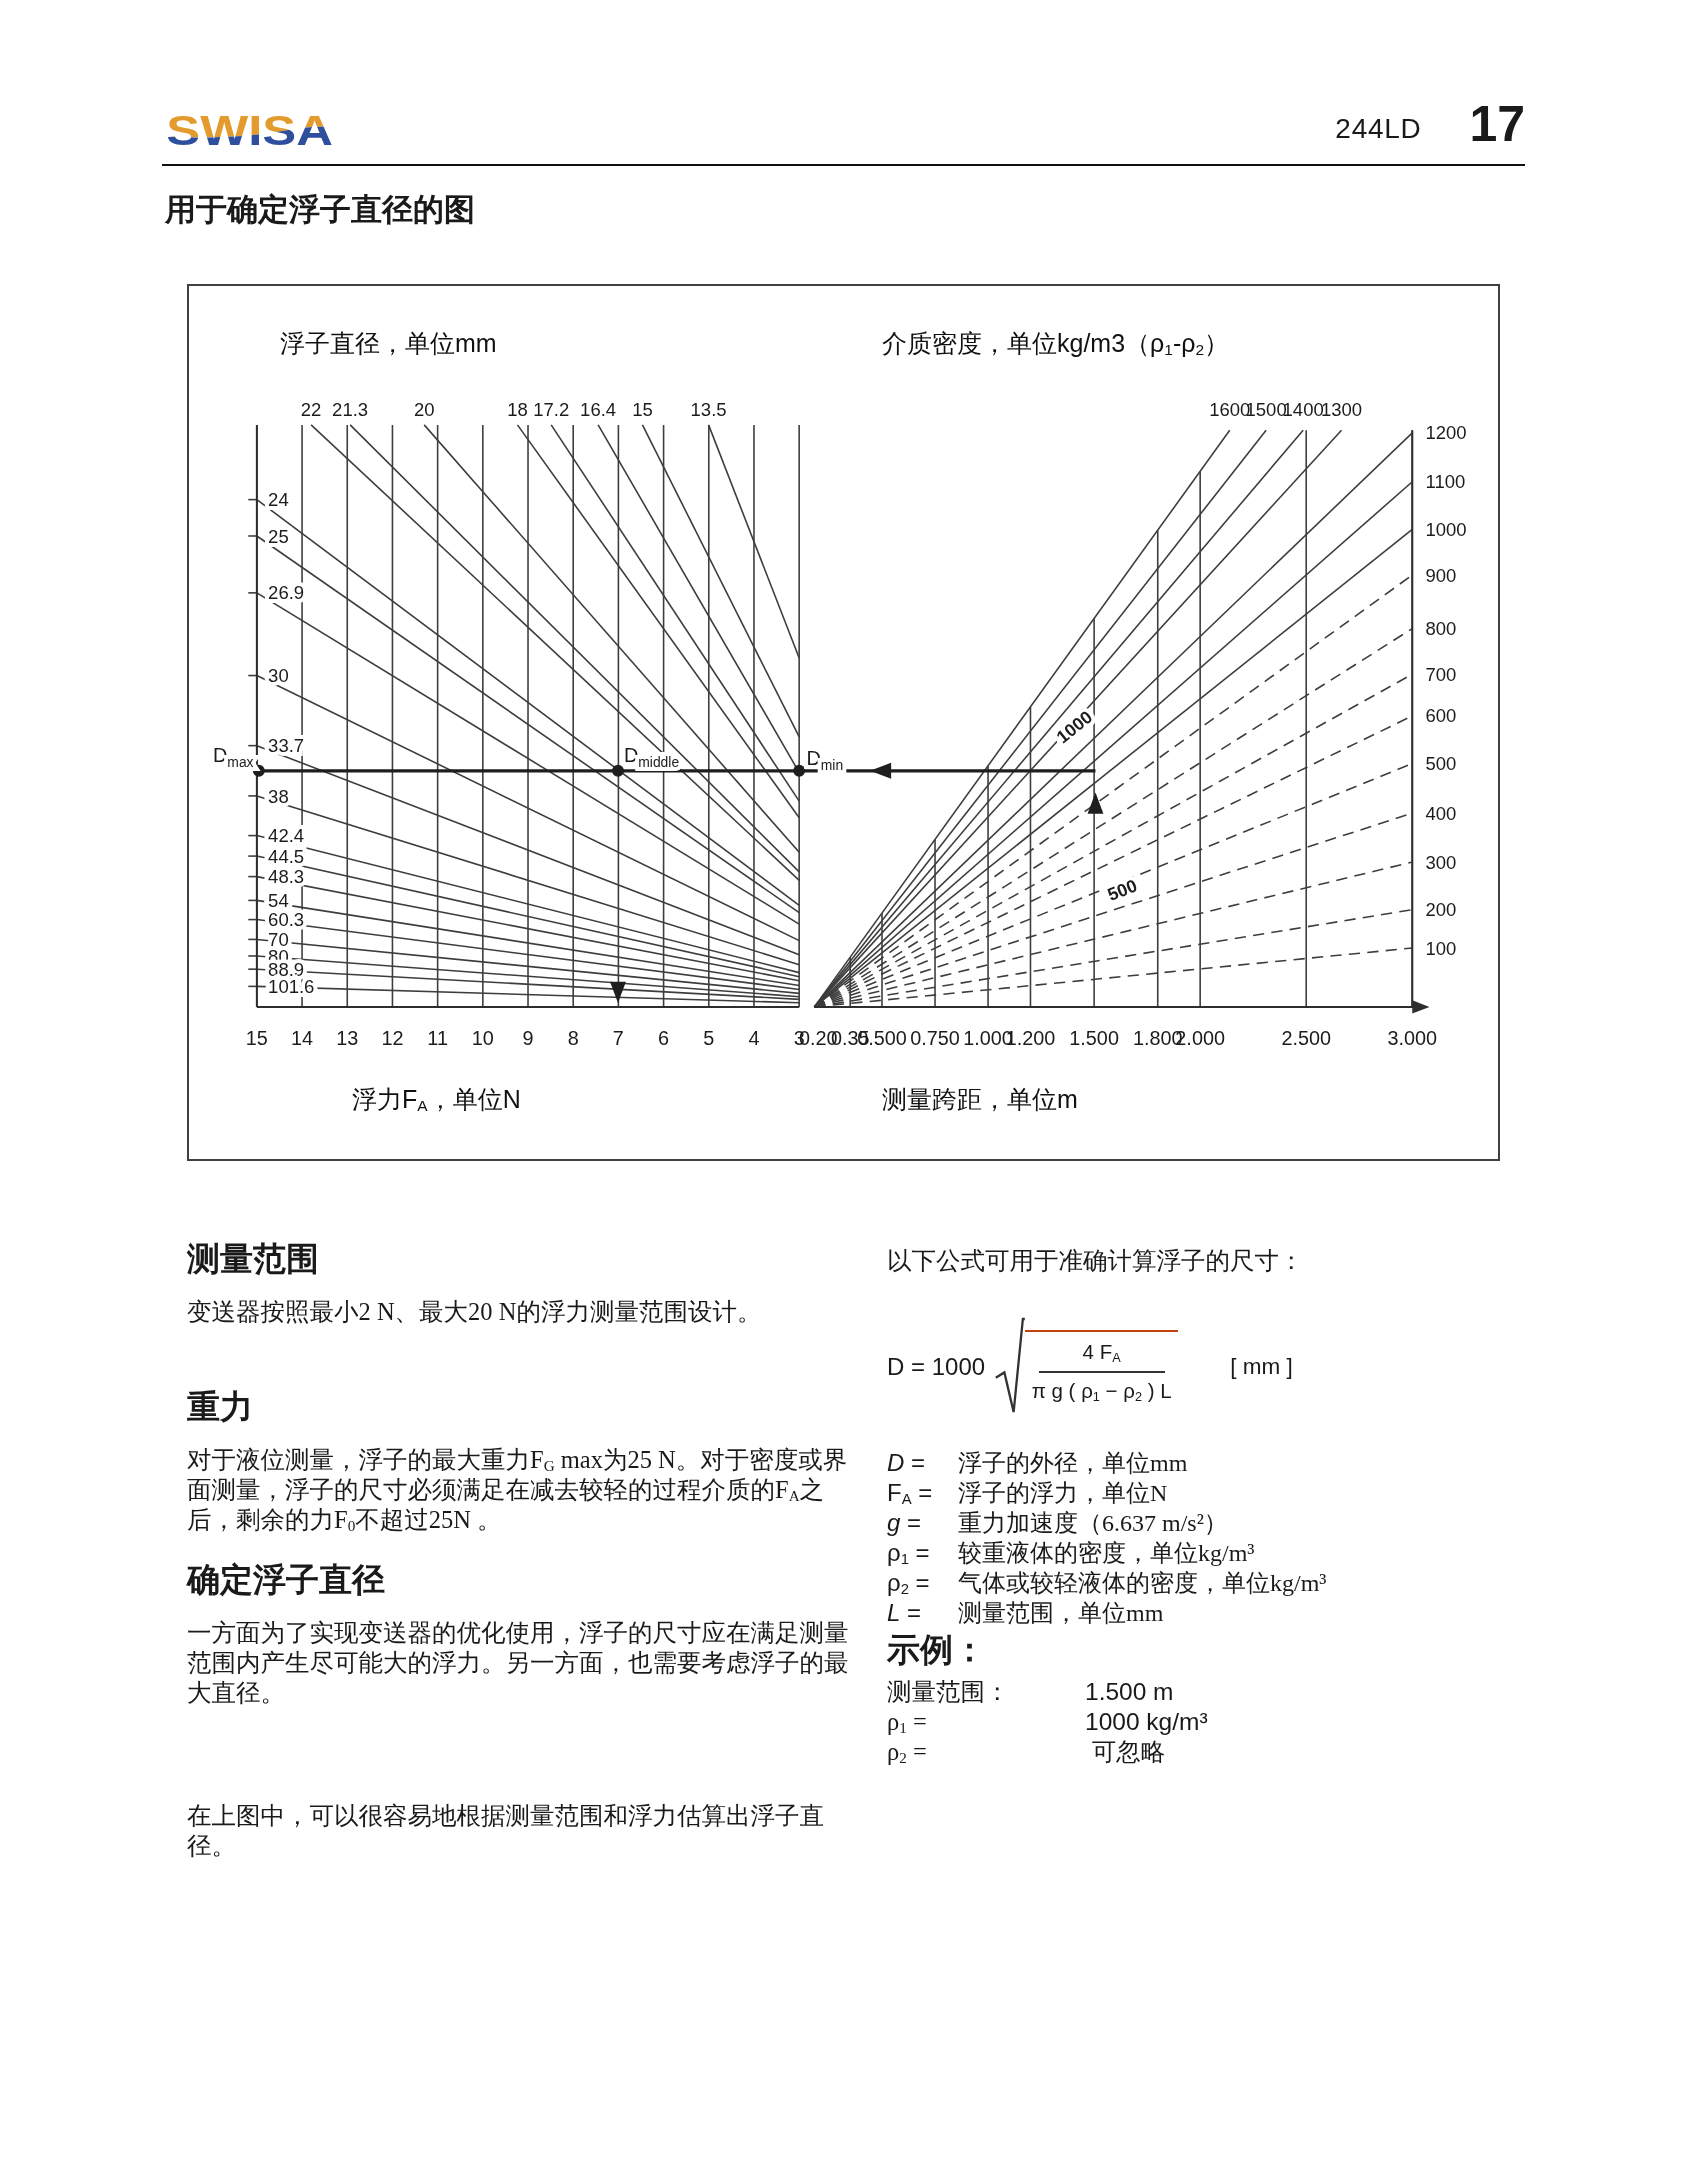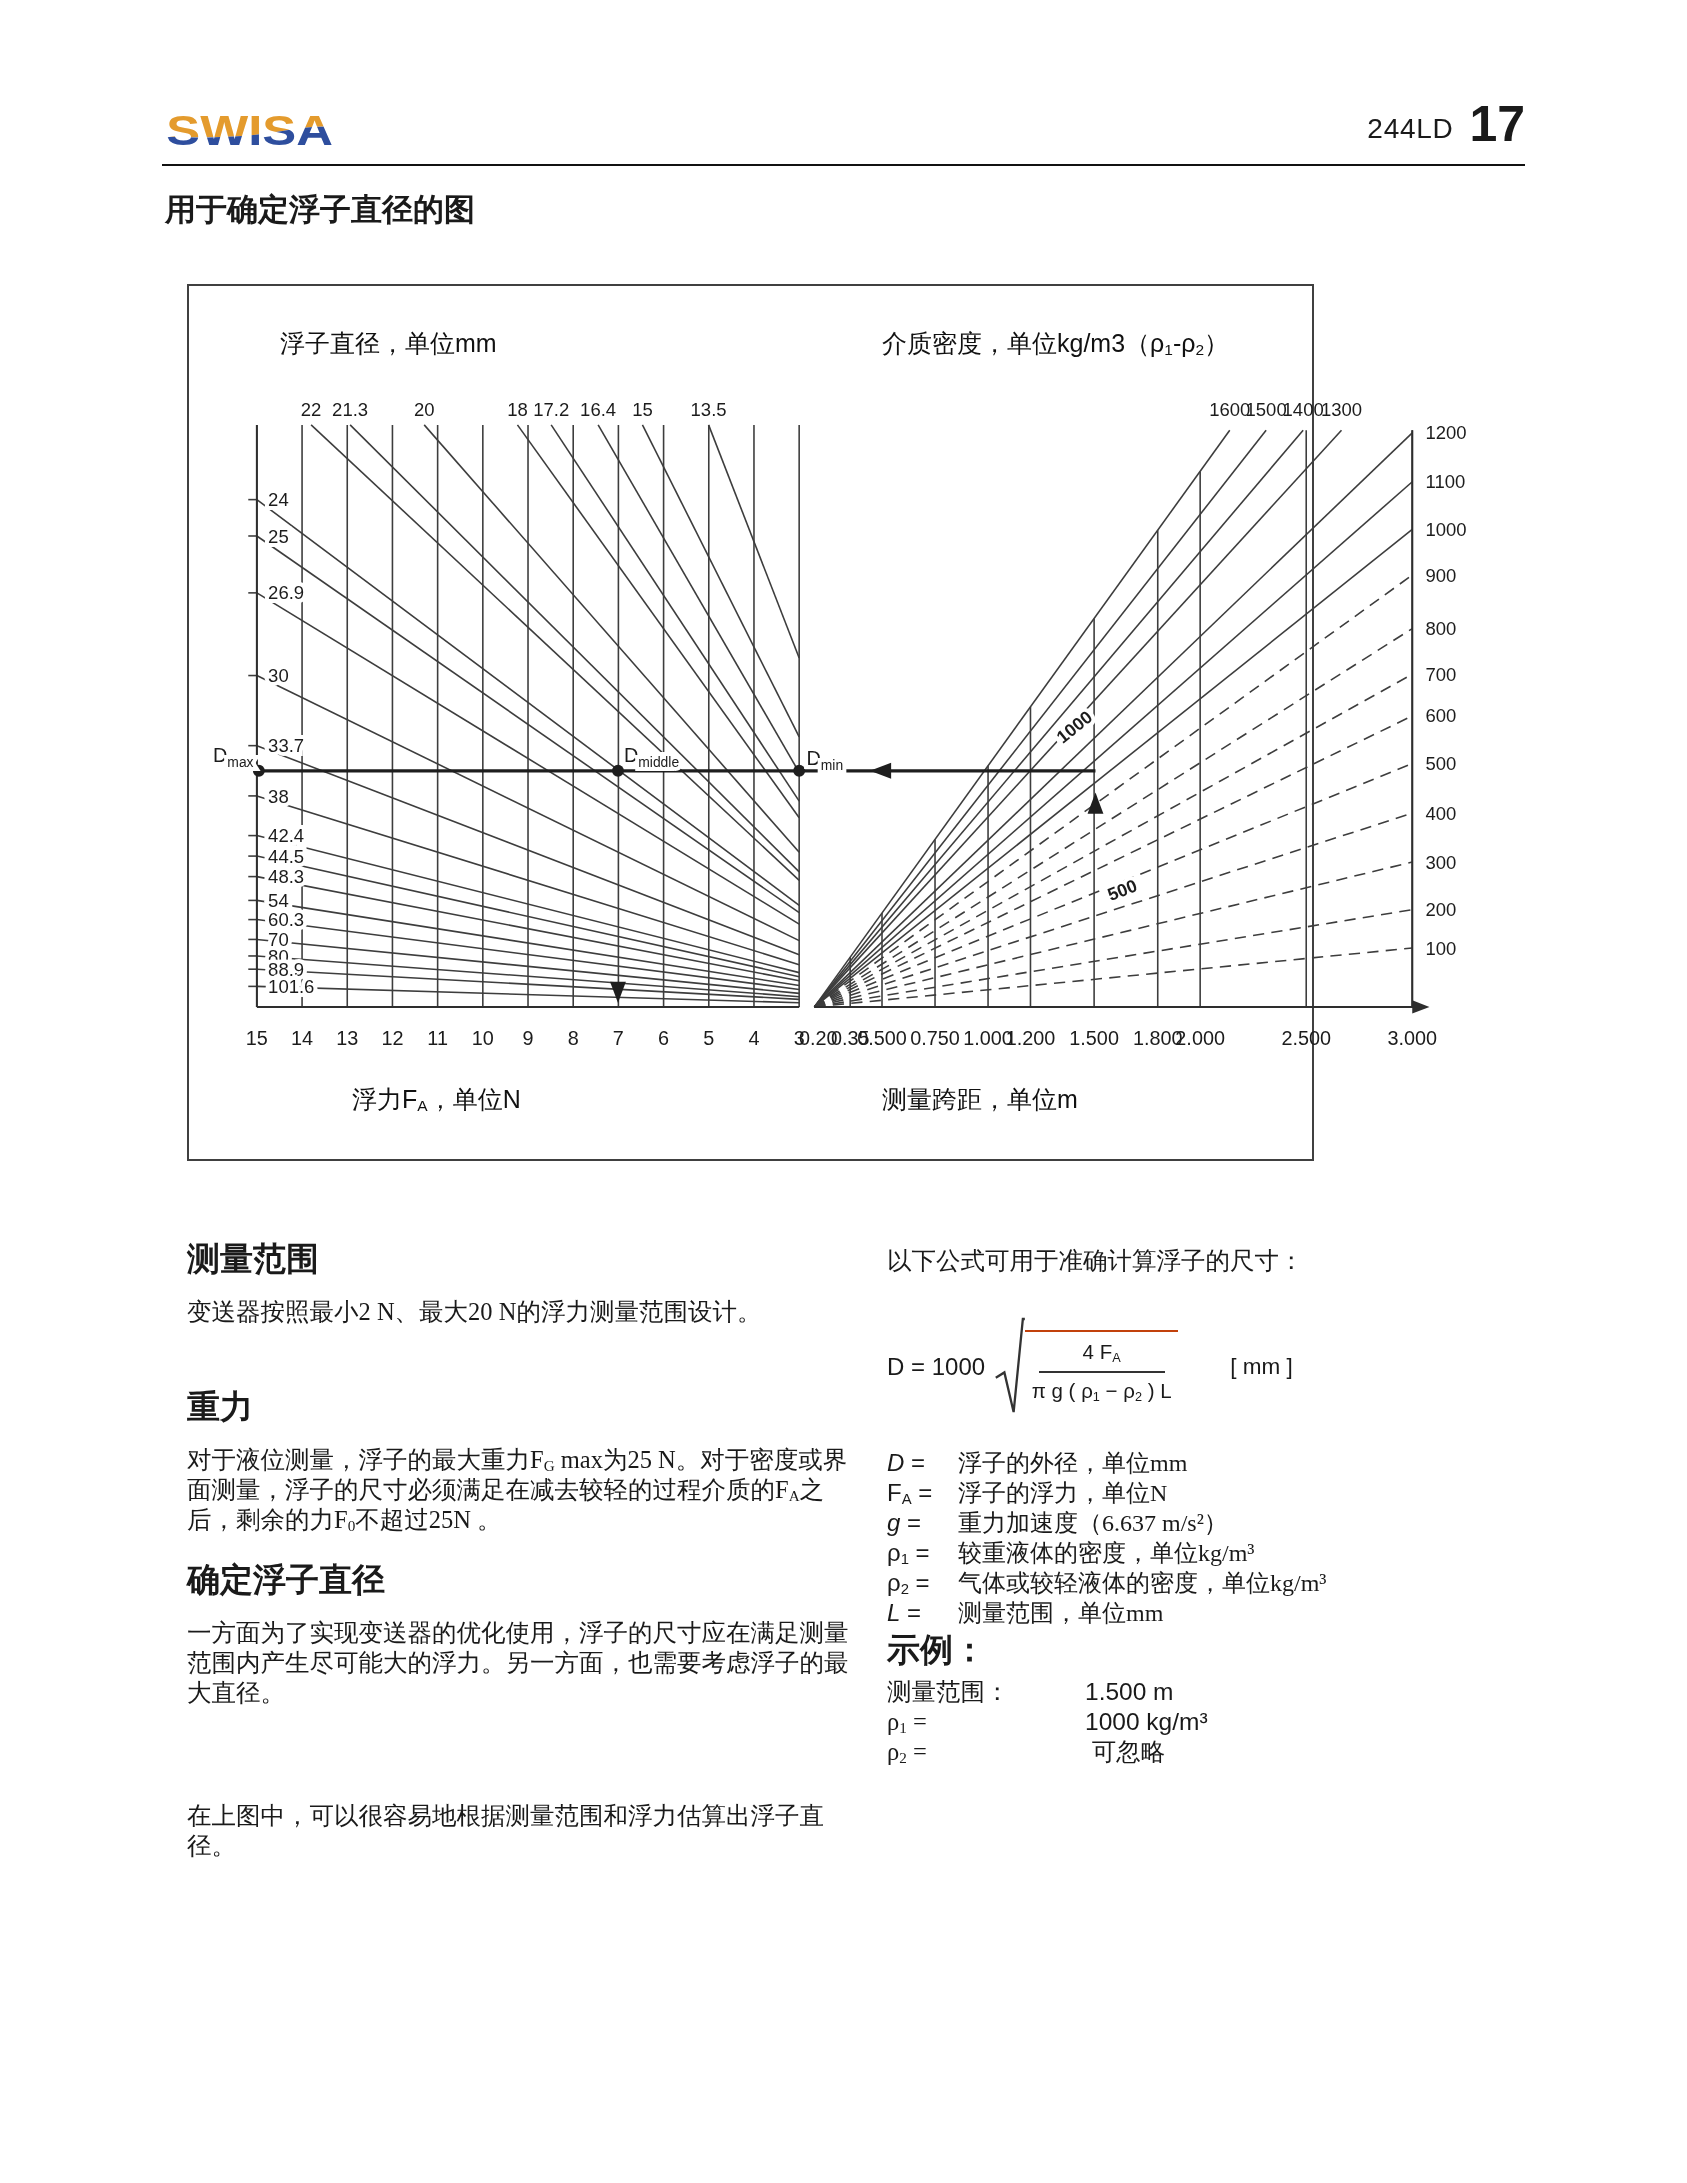--- a/index.html
+++ b/index.html
@@ -1,28 +1,28 @@
 <!DOCTYPE html>
 <html style="font-size:10.6px"><head>
 <meta charset="utf-8">
 <style>
   html,body{margin:0;padding:0;background:#888;}
   .page{position:relative;width:1687px;height:2183px;background:#fff;overflow:hidden;
         font-family:"Liberation Sans","DejaVu Sans",sans-serif;color:#1a1a1a;}
   
   .logo{position:absolute;left:165px;top:105px;width:172px;height:52px;}
-  .hdr-right{position:absolute;right:162px;top:99px;display:flex;align-items:flex-end;gap:16px;}
+  .hdr-right{position:absolute;right:162px;top:99px;display:flex;align-items:flex-end;gap:48px;}
   .product-code{font-size:28px;letter-spacing:0.7px;padding-bottom:4px;}
   .page-number{font-size:50px;font-weight:bold;line-height:1;text-align:center;}
   .hrule{position:absolute;left:162px;top:164px;width:1363px;height:2px;background:#111;}
   
   .doc-title{position:absolute;left:165px;top:189px;font-size:31px;font-weight:bold;
              font-family:"Liberation Sans","DejaVu Sans",sans-serif;}
   
-  .chart-box{position:absolute;left:187px;top:284px;width:1127px;height:877px;
+  .chart-box{position:absolute;left:187px;top:284px;width:1313px;height:877px;
              border:2px solid #404040;box-sizing:border-box;background:#fff;}
   .chart-label{position:absolute;font-size:25px;color:#111;}
   .cl-tl{left:91px;top:41px;}
   .cl-tr{left:693px;top:41px;}
   .cl-bl{left:163px;top:797px;}
   .cl-br{left:693px;top:797px;}
   #nomo{position:absolute;left:0;top:0;width:1309px;height:873px;}
   #nomo text{font-family:"Liberation Sans","DejaVu Sans",sans-serif;fill:#1c1c1c;}
   
   .col-left{position:absolute;left:187px;top:1237px;width:675px;}

